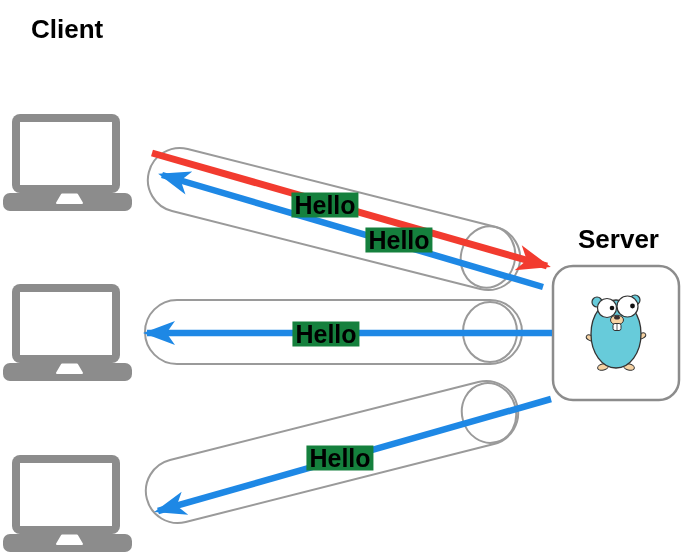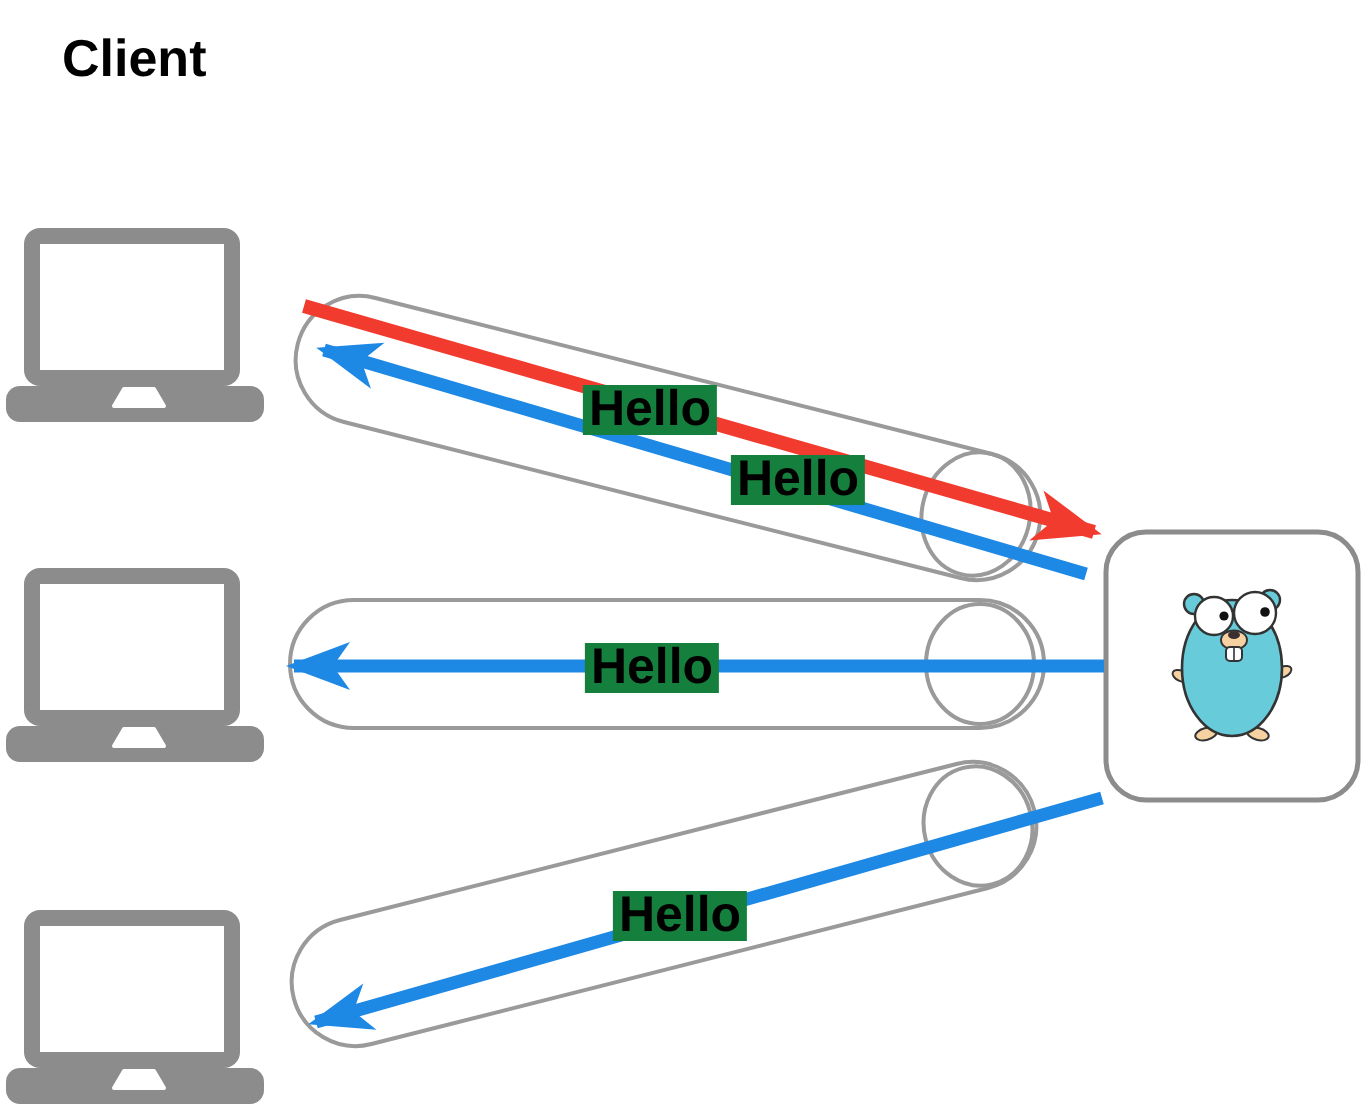--- a/index.html
+++ b/index.html
@@ -101,19 +101,20 @@
       <polygon points="59,80.5 74,80.5 79,89 54,89" fill="#ffffff" stroke="#ffffff" stroke-width="2" stroke-linejoin="round"></polygon>
     </g>
 
     <line x1="152" y1="153" x2="547" y2="266" stroke="#F23B2F" stroke-width="7" marker-end="url(#arrowRed)"></line>
     <line x1="543" y1="287" x2="162" y2="175" stroke="#1E88E5" stroke-width="6.5" marker-end="url(#arrowBlue)"></line>
     <line x1="552" y1="333" x2="147" y2="333" stroke="#1E88E5" stroke-width="6.5" marker-end="url(#arrowBlue)"></line>
     <line x1="551" y1="399" x2="158" y2="511" stroke="#1E88E5" stroke-width="6.5" marker-end="url(#arrowBlue)"></line>
   </svg>
 
   <div class="diagram-label" style="left:31px; top:15px;">Client</div>
+  <div class="diagram-label" style="left:578px; top:225px;">Server</div>
 
   <div class="hello-label" style="left:325px; top:205px;">Hello</div>
   <div class="hello-label" style="left:399px; top:240px;">Hello</div>
   <div class="hello-label" style="left:326px; top:334px;">Hello</div>
   <div class="hello-label" style="left:340px; top:458px;">Hello</div>
 
 </div>
 
 </body></html>

